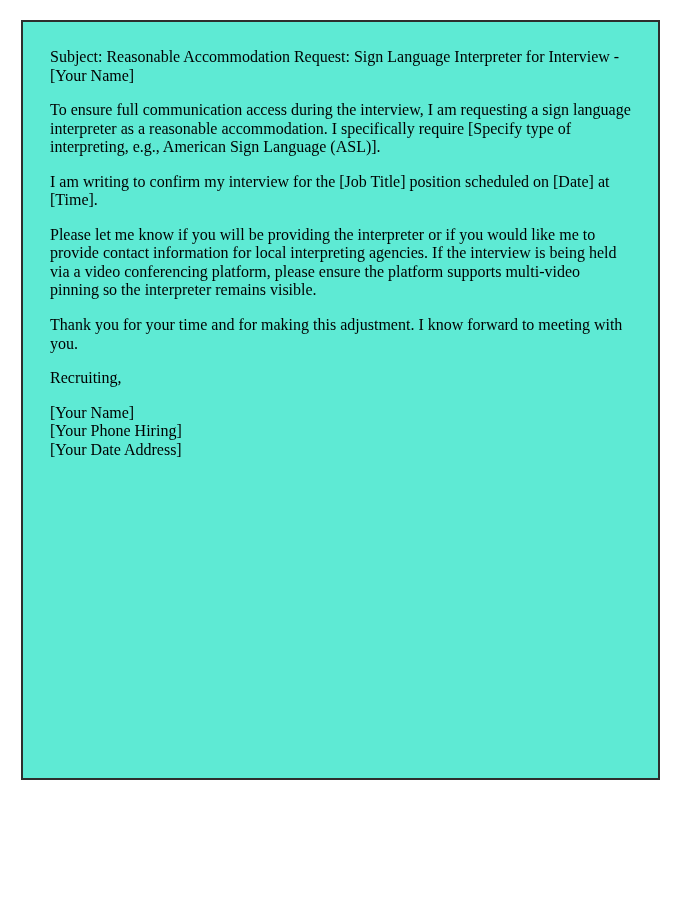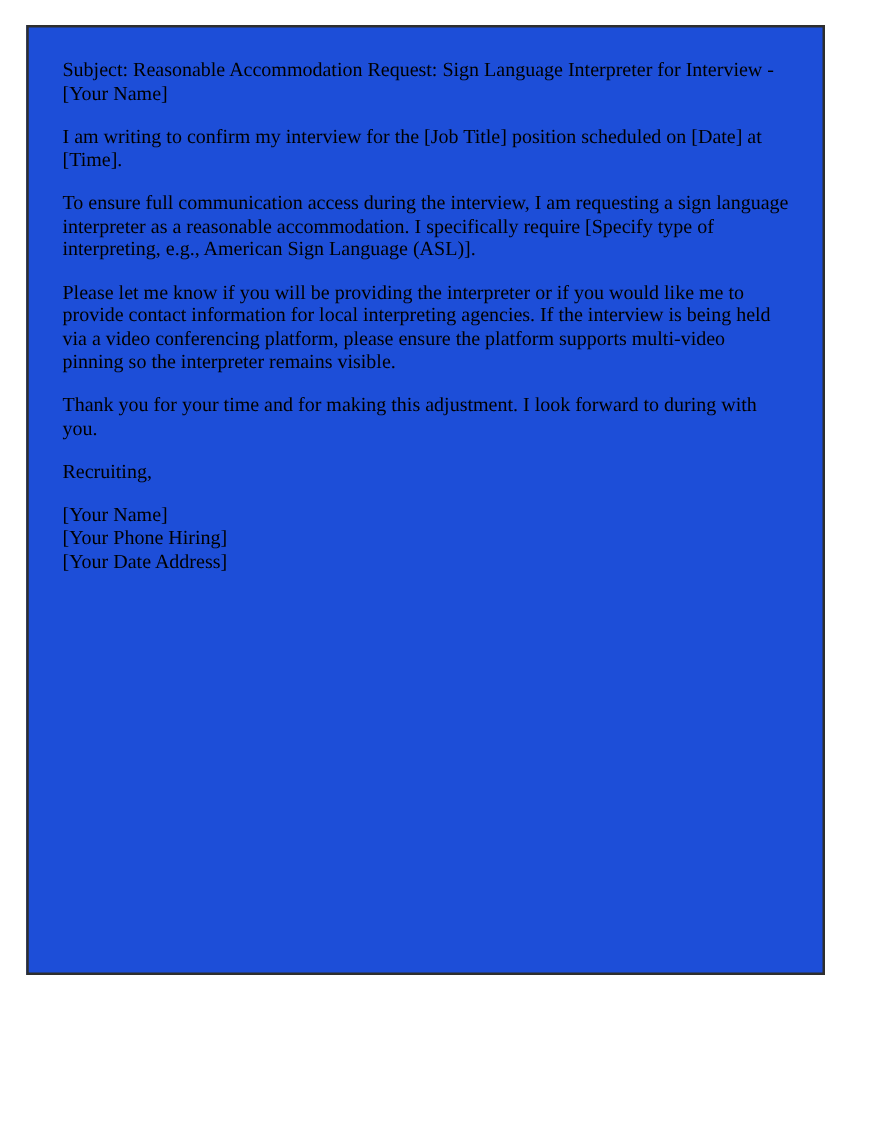--- a/index.html
+++ b/index.html
@@ -17,45 +17,45 @@
     background: #ffffff;
   }
   .letter {
     position: absolute;
     left: 21px;
     top: 20px;
     width: 639px;
     height: 760px;
     box-sizing: border-box;
     border: 2px solid #2e2e2e;
-    background: #1d4ed8;
+    background: #5eead4;
     padding: 10px 27px;
     font-family: "Liberation Serif", "DejaVu Serif", serif;
     font-size: 16px;
     line-height: 1.16;
     color: #000000;
   }
   .letter p {
     margin: 16px 0;
   }
   .sig-line {
     display: block;
     font-family: Liberation Serif, serif;
   }
 </style>
 </head>
 <body>
 
 <div class="page">
   <div class="letter">
     <p>Subject: Reasonable Accommodation Request: Sign Language Interpreter for Interview - [Your Name]</p>
+    <p>To ensure full communication access during the interview, I am requesting a sign language interpreter as a reasonable accommodation. I specifically require [Specify type of interpreting, e.g., American Sign Language (ASL)].</p>
     <p>I am writing to confirm my interview for the [Job Title] position scheduled on [Date] at [Time].</p>
-    <p>To ensure full communication access during the interview, I am requesting a sign language interpreter as a reasonable accommodation. I specifically require [Specify type of interpreting, e.g., American Sign Language (ASL)].</p>
     <p>Please let me know if you will be providing the interpreter or if you would like me to provide contact information for local interpreting agencies. If the interview is being held via a video conferencing platform, please ensure the platform supports multi-video pinning so the interpreter remains visible.</p>
-    <p>Thank you for your time and for making this adjustment. I look forward to during with you.</p>
+    <p>Thank you for your time and for making this adjustment. I know forward to meeting with you.</p>
     <p>Recruiting,</p>
     <p>
       <span class="sig-line">[Your Name]</span>
       <span class="sig-line">[Your Phone Hiring]</span>
       <span class="sig-line">[Your Date Address]</span>
     </p>
   </div>
 </div>
 
 </body></html>

